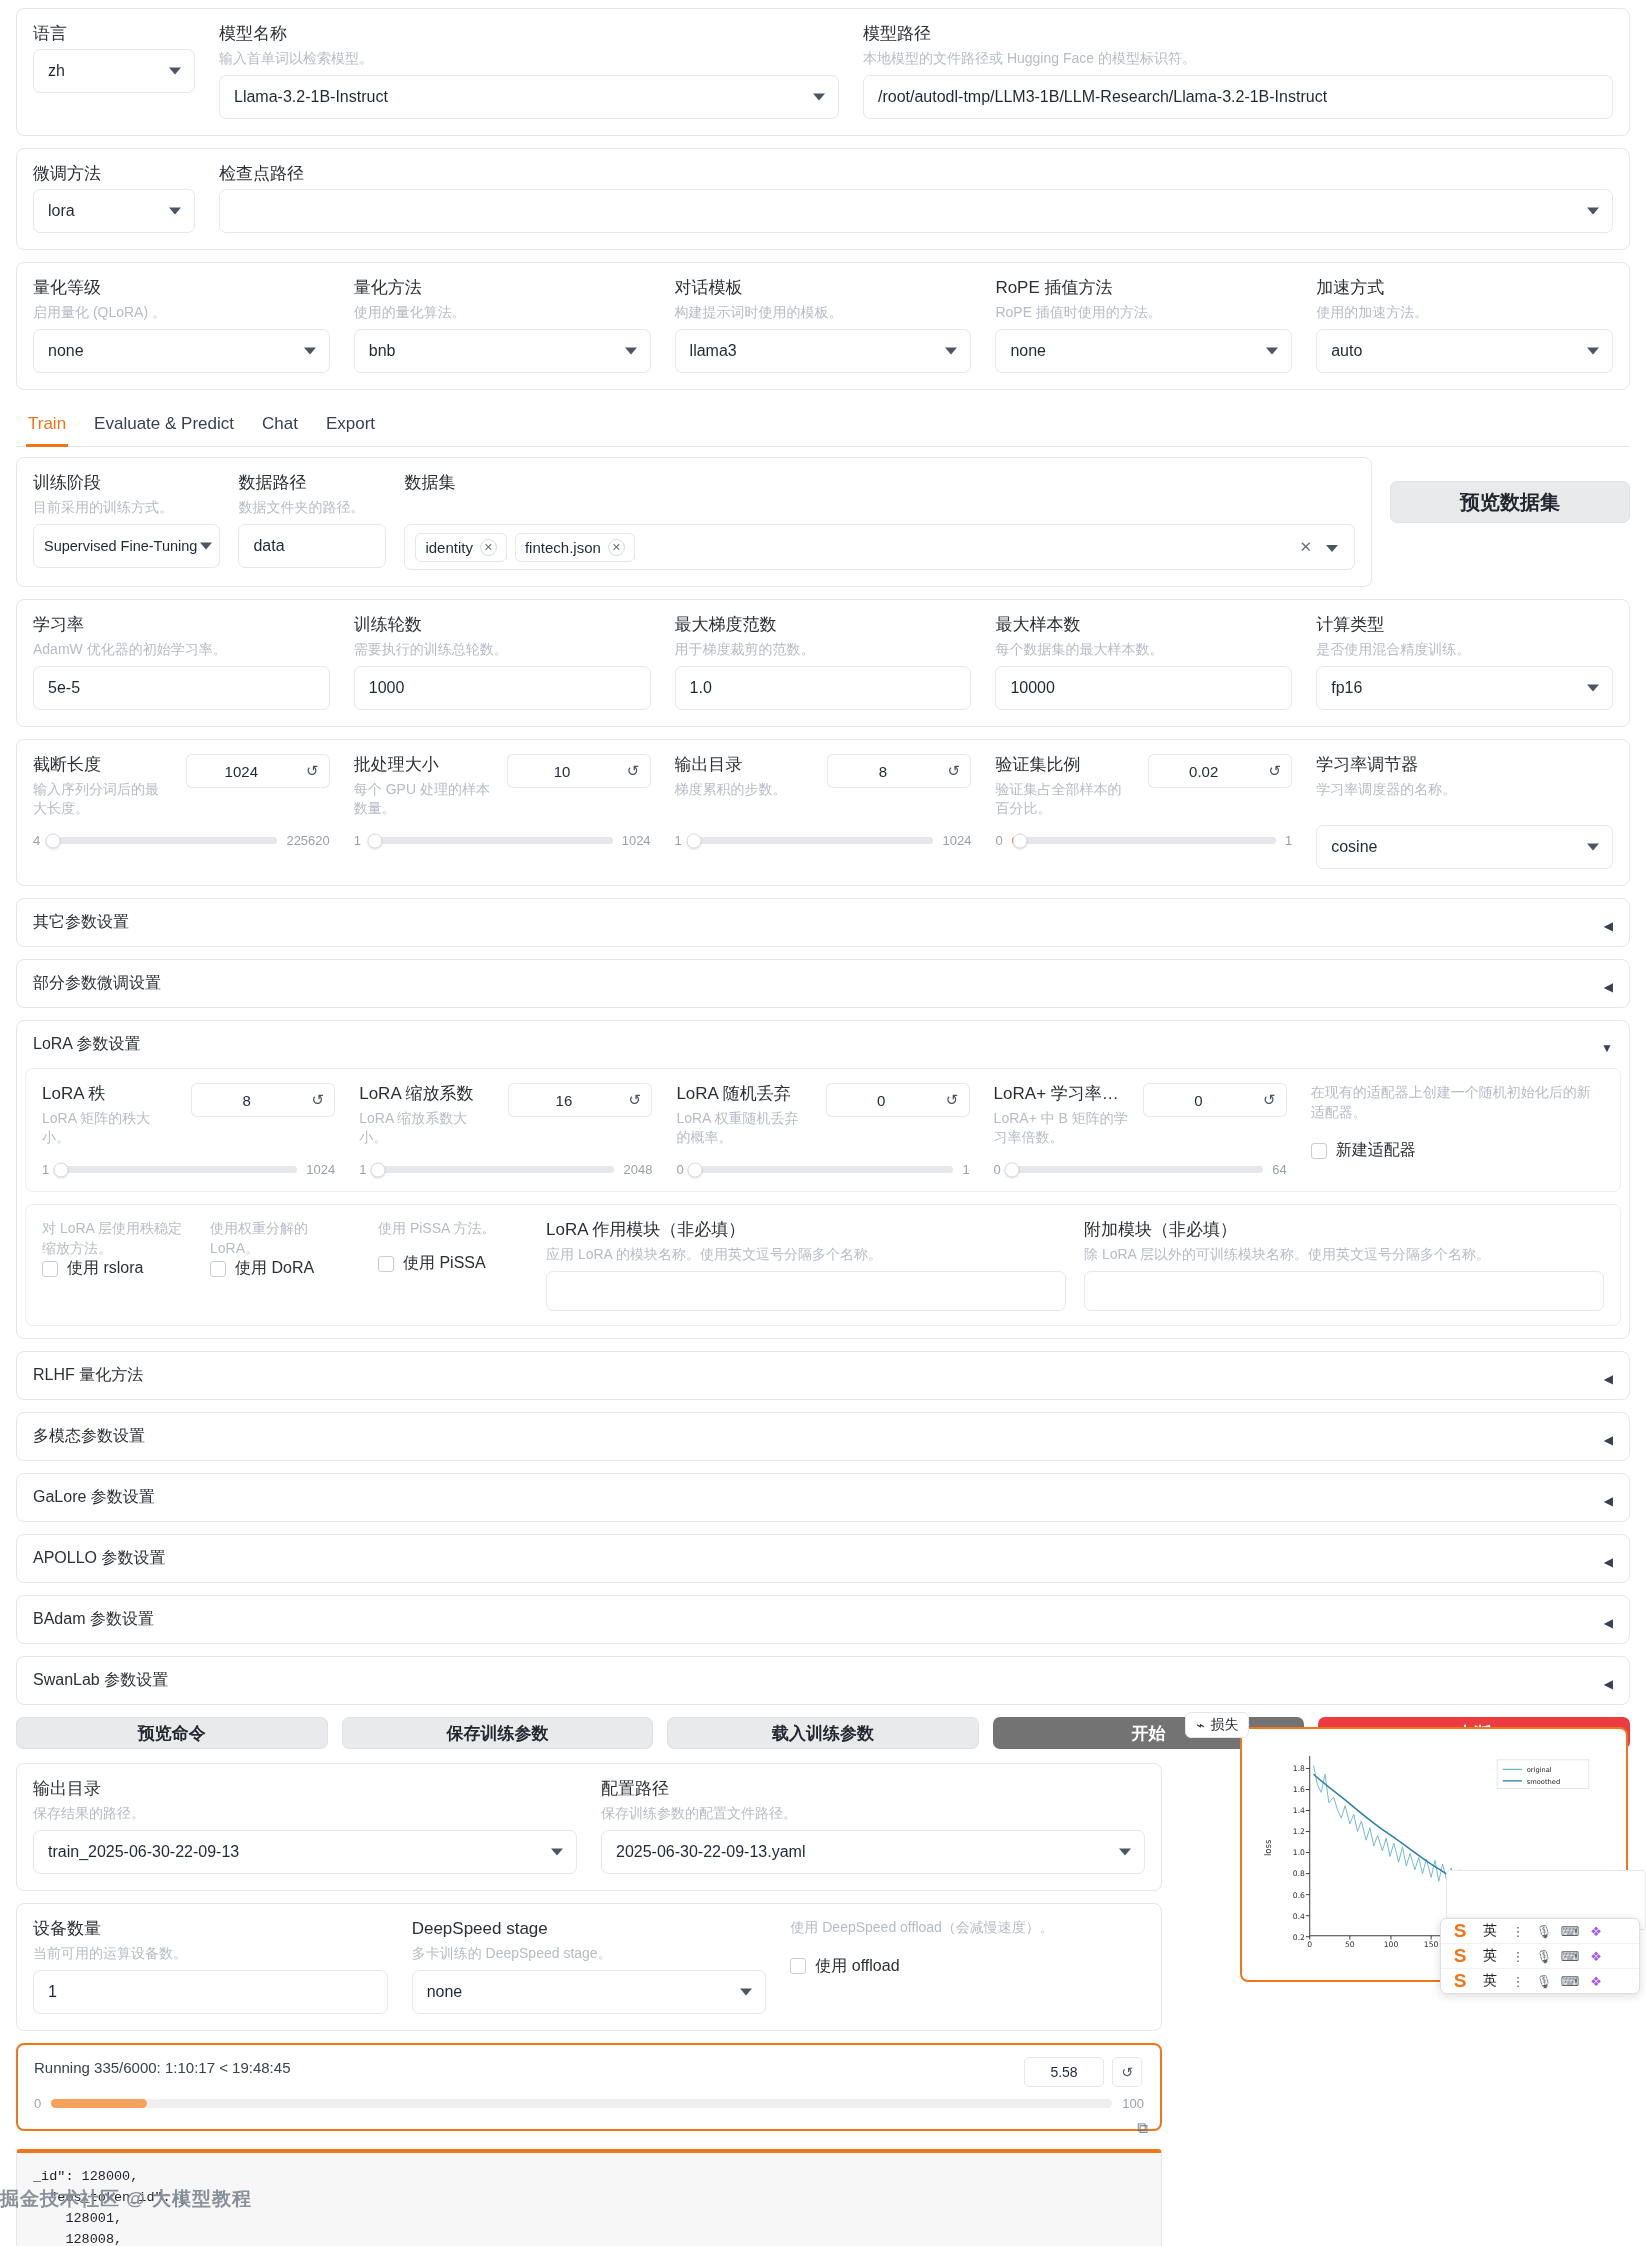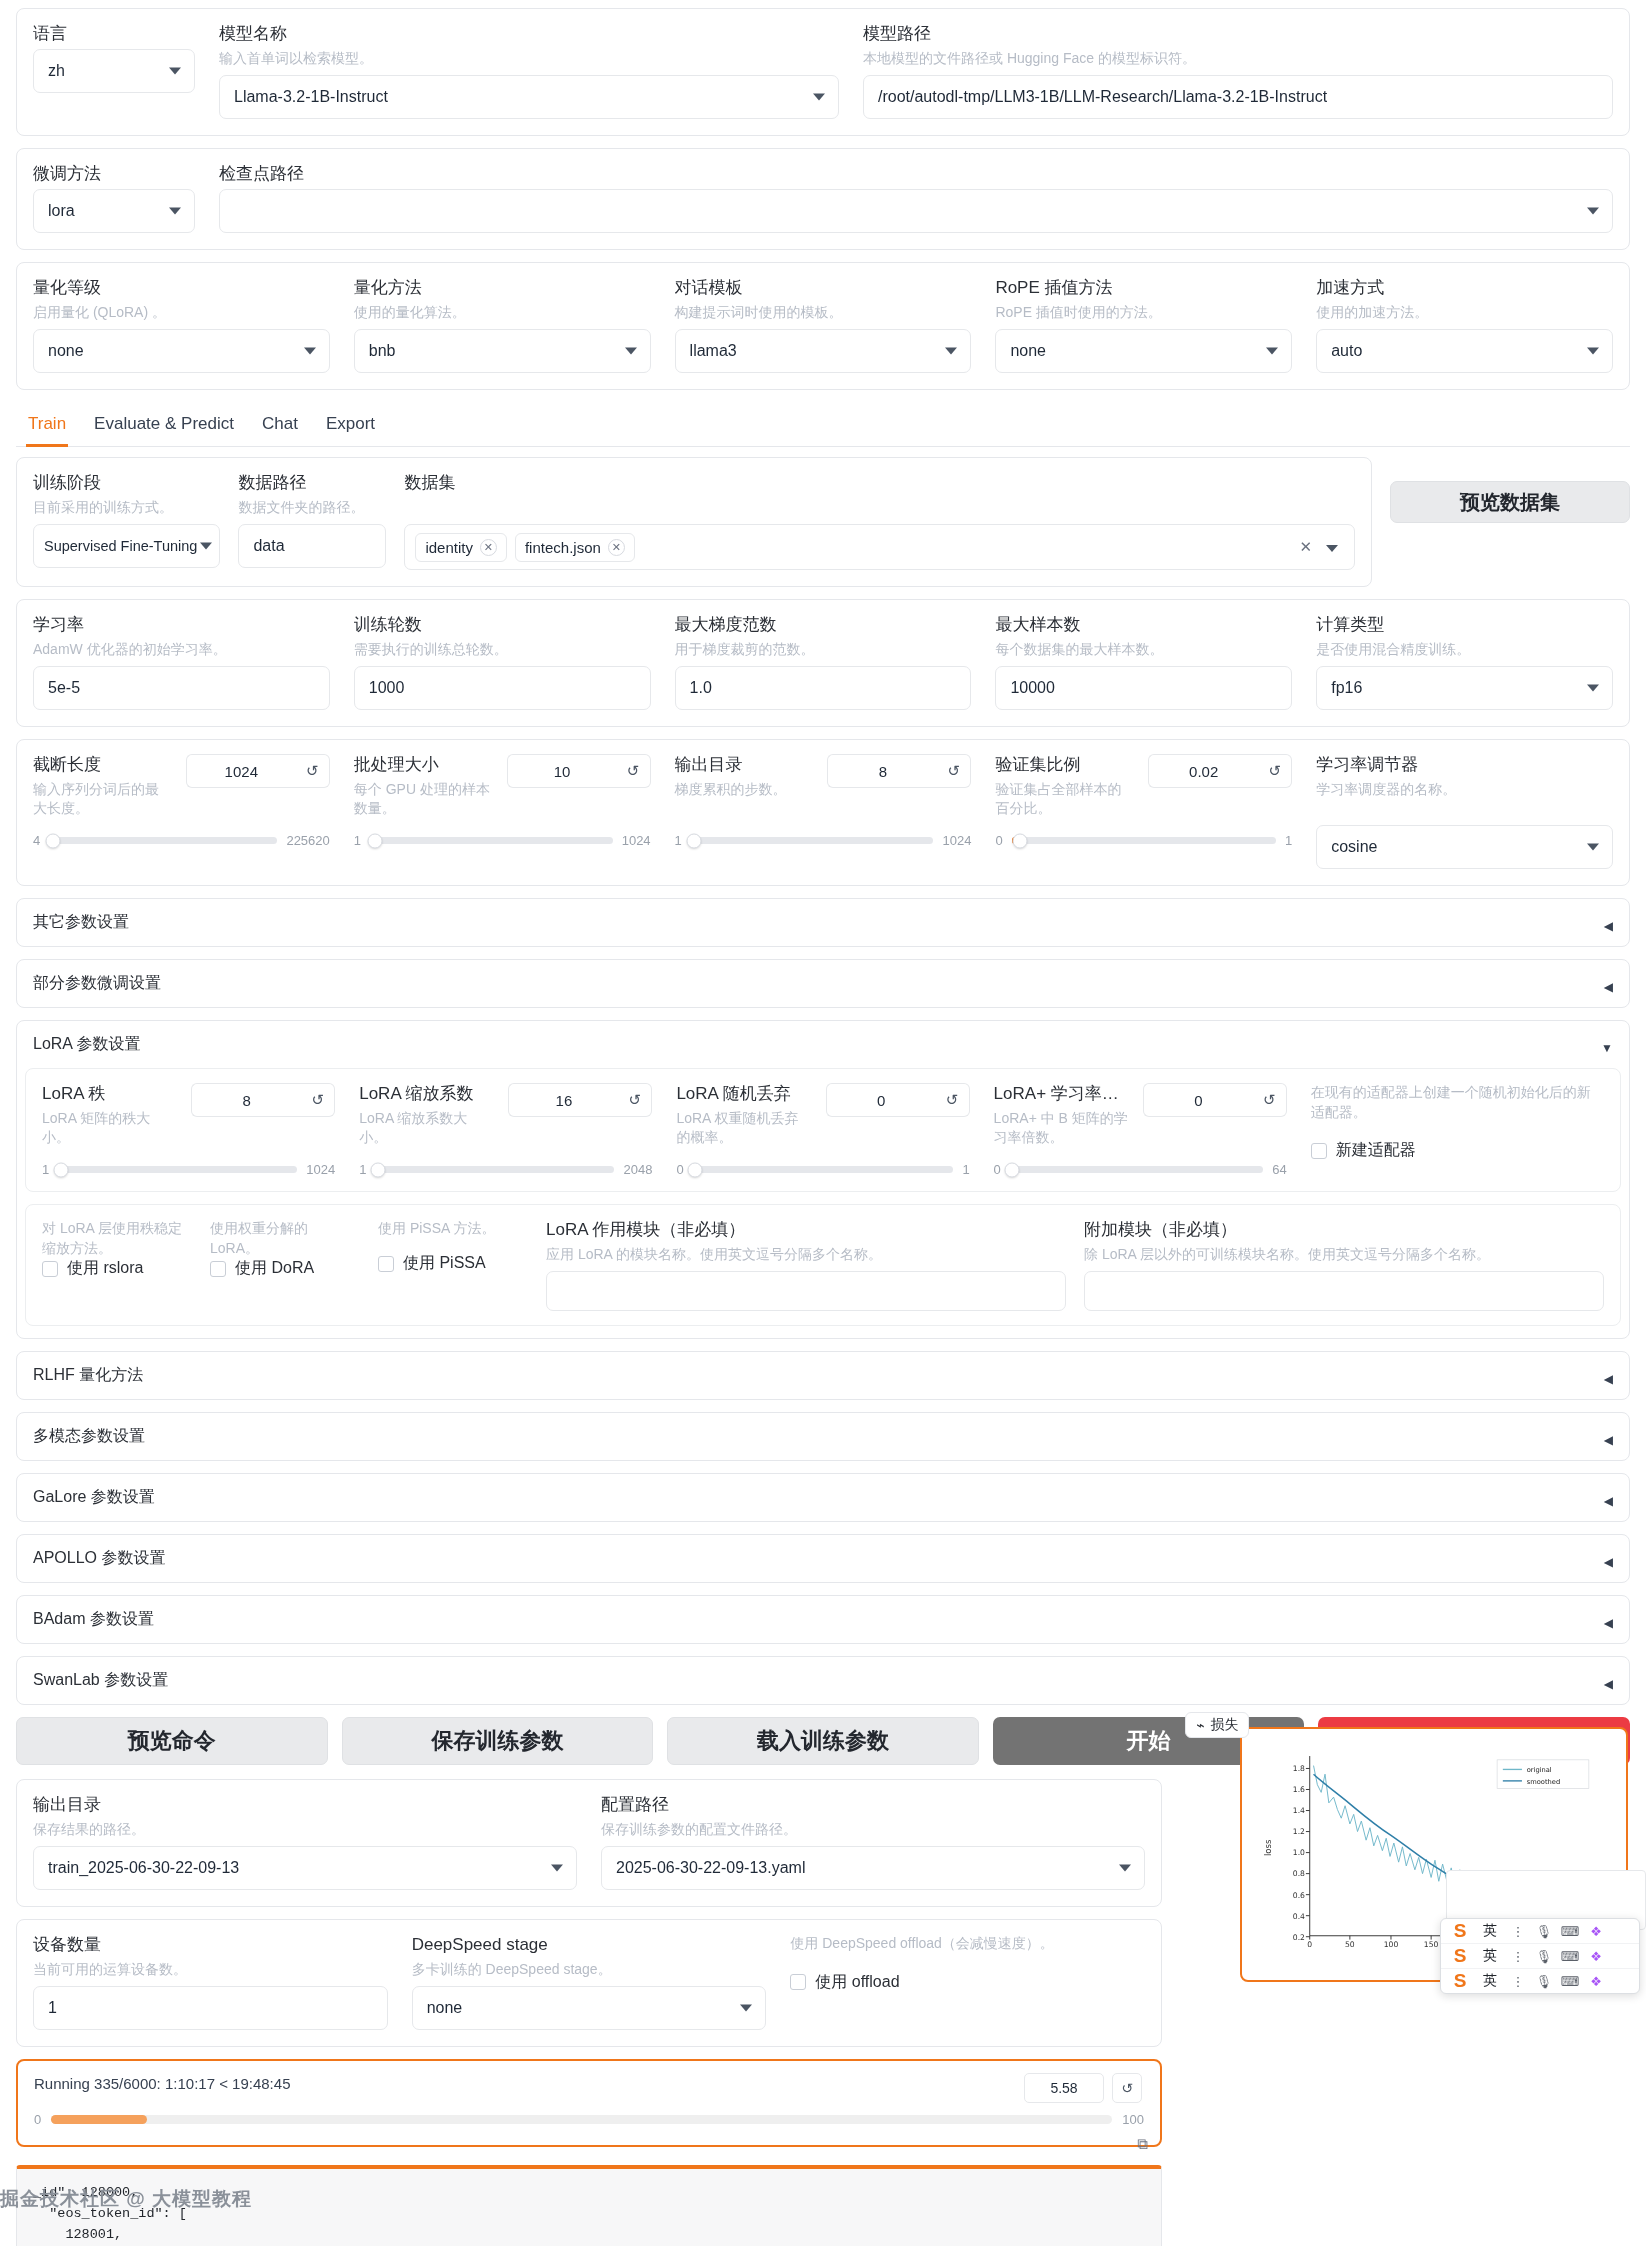--- a/index.html
+++ b/index.html
@@ -115,22 +115,22 @@
   .token .x {
     width:17px;height:17px;border-radius:50%;border:1px solid #d7dae0;
     display:flex;align-items:center;justify-content:center;font-size:11px;color:#6b7280;
   }
   .tokenbox .clr { position:absolute; right:42px; top:50%; transform:translateY(-50%); color:#6b7280; font-size:15px;}
   .tokenbox .cr { position:absolute; right:16px; top:50%; transform:translateY(-50%);}
 
   
   .btnrow { display:flex; gap:14px; margin: 6px 0 14px 0; }
   .btn {
-    flex:1; height:48px; border-radius:7px; display:flex;align-items:center;justify-content:center;
-    font-size:22px; font-weight:bold; cursor:pointer; border:1px solid transparent;
+    flex:1; height:32px; border-radius:7px; display:flex;align-items:center;justify-content:center;
+    font-size:17px; font-weight:bold; cursor:pointer; border:1px solid transparent;
   }
   .btn.grey { background:#e9eaec; color:#23272e; border-color:#dfe1e4; }
   .btn.orange { background:#737373; color:#fff; }
   .btn.red { background:#ec3b43; color:#fff; }
 
   
   .cb { display:flex; align-items:center; gap:9px; font-size:16px; color:#2b2f36; }
   .cb .box { width:16px;height:16px;border:1px solid #c9ced6;border-radius:3px;background:#fff; }
 
   

